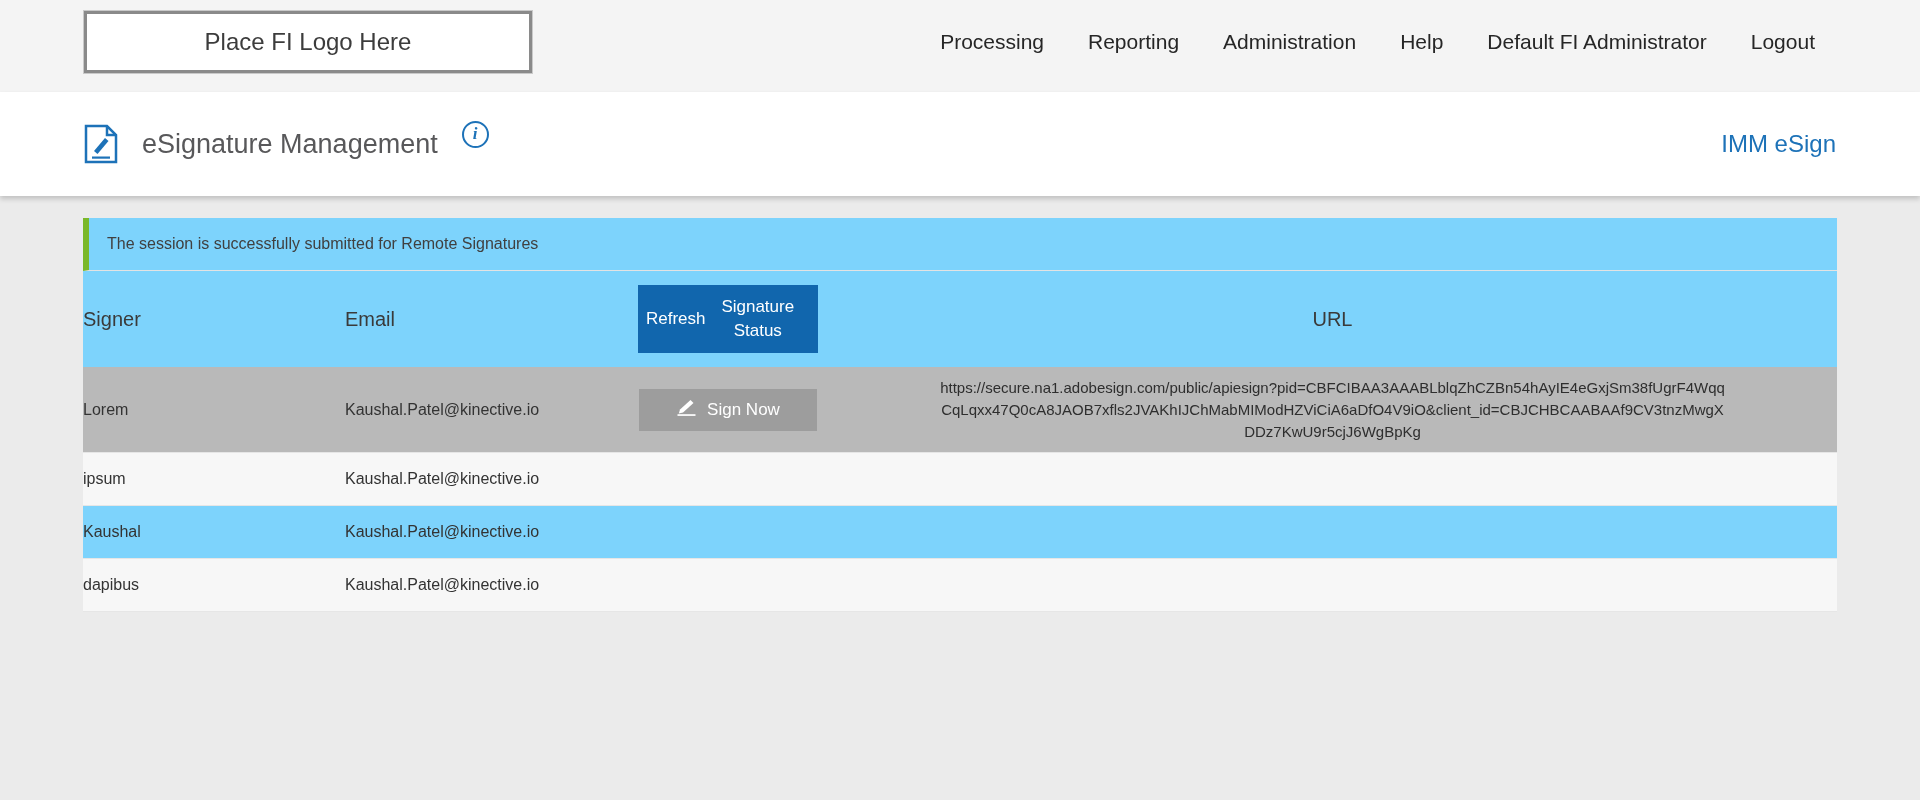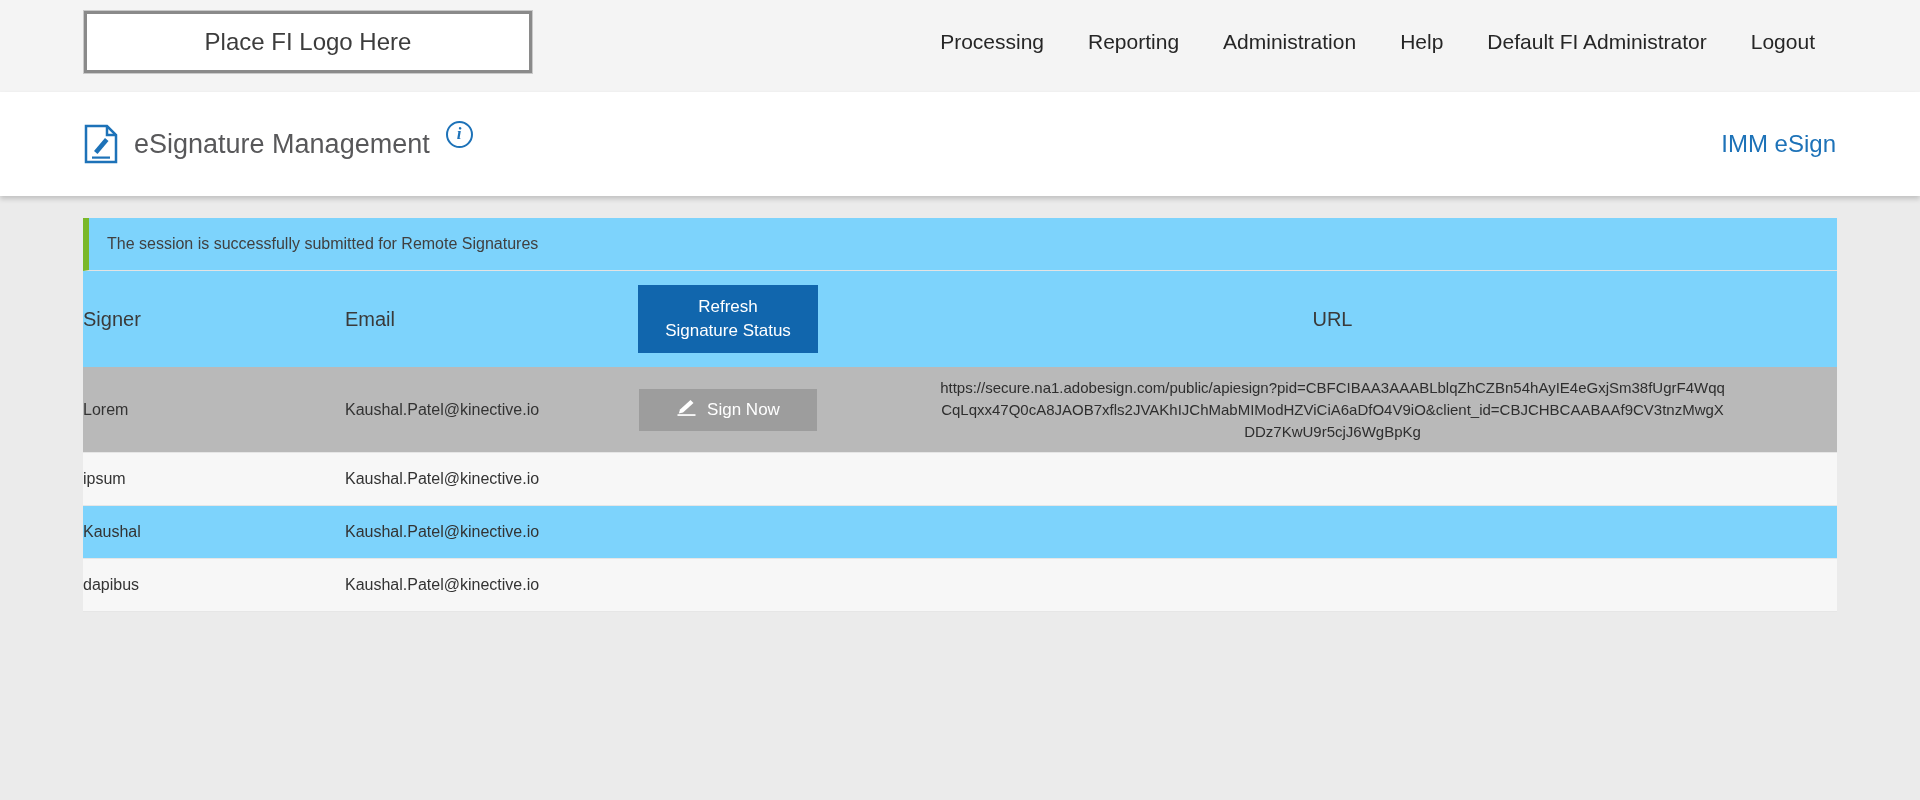--- a/index.html
+++ b/index.html
@@ -34,21 +34,21 @@
   }
 
   
   .subheader {
     height: 104px; background: #fff;
     display: flex; align-items: center; justify-content: space-between;
     padding: 0 84px;
     box-shadow: 0 3px 5px rgba(0,0,0,0.18);
     position: relative; z-index: 2;
   }
-  .title-group { display: flex; align-items: center; gap: 16px; }
+  .title-group { display: flex; align-items: center; gap: 24px; }
   .page-title { font-size: 27px; font-weight: 400; color: #58585a; margin: 0; }
   .doc-icon { display: inline-flex; }
   .info-icon {
     width: 27px; height: 27px;
     border: 2px solid var(--brand-blue, #1d72b8);
     border-radius: 50%;
     color: var(--brand-blue, #1d72b8);
     display: flex; align-items: center; justify-content: center;
     font-family: "Liberation Serif", serif;
     font-style: italic; font-weight: bold; font-size: 17px;
@@ -79,21 +79,21 @@
   .thead {
     min-height: 96px;
     font-size: 20px; color: #3a3a3a;
   }
   .refresh-btn {
     width: 180px;
     background: var(--accent-blue, #1166ad);
     color: #fff; border: none;
     font-family: inherit; font-size: 17px; line-height: 1.4;
     padding: 10px 8px;
-    display: flex; flex-direction: column; align-items: center;
+    display: flex; flex-direction: row; align-items: center;
     cursor: pointer;
   }
   .trow {
     min-height: 53px;
     font-size: 16px; color: #333;
     border-bottom: 1px solid #e6e6e6;
   }
   .trow.highlight { background: var(--row-highlight, #b9b9b9); min-height: 85px; }
   .trow.striped { background: #f7f7f7; }
   .trow:last-child { border-bottom: 1px solid #e6e6e6; }

